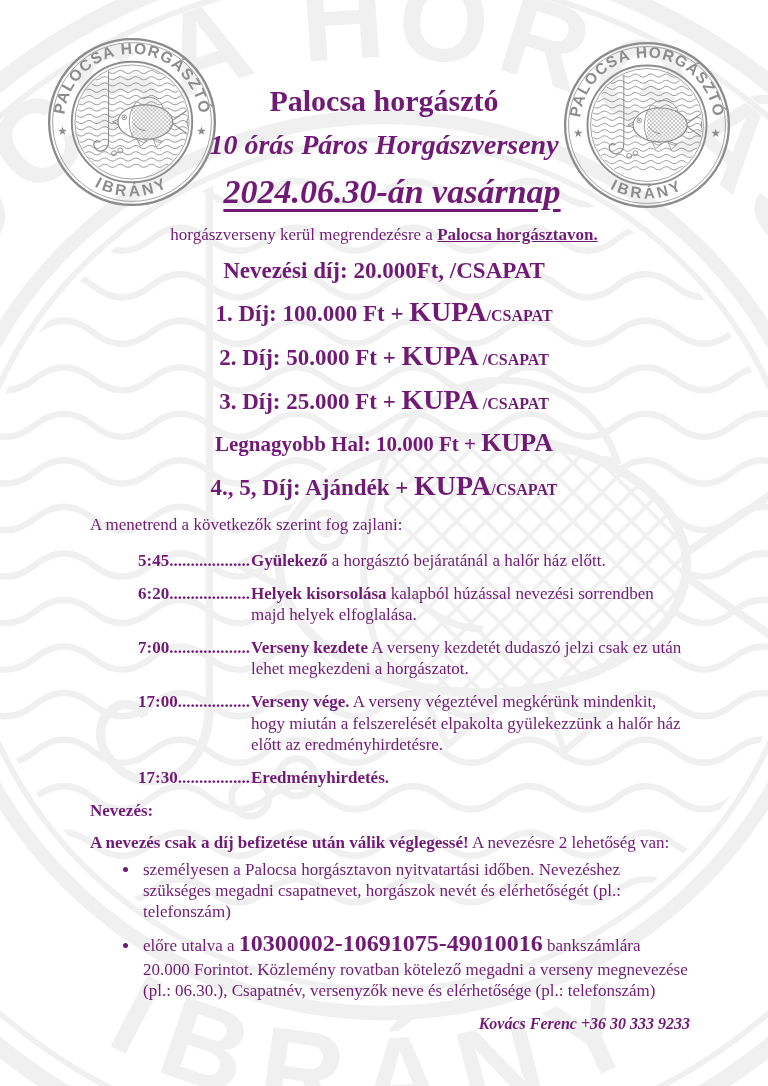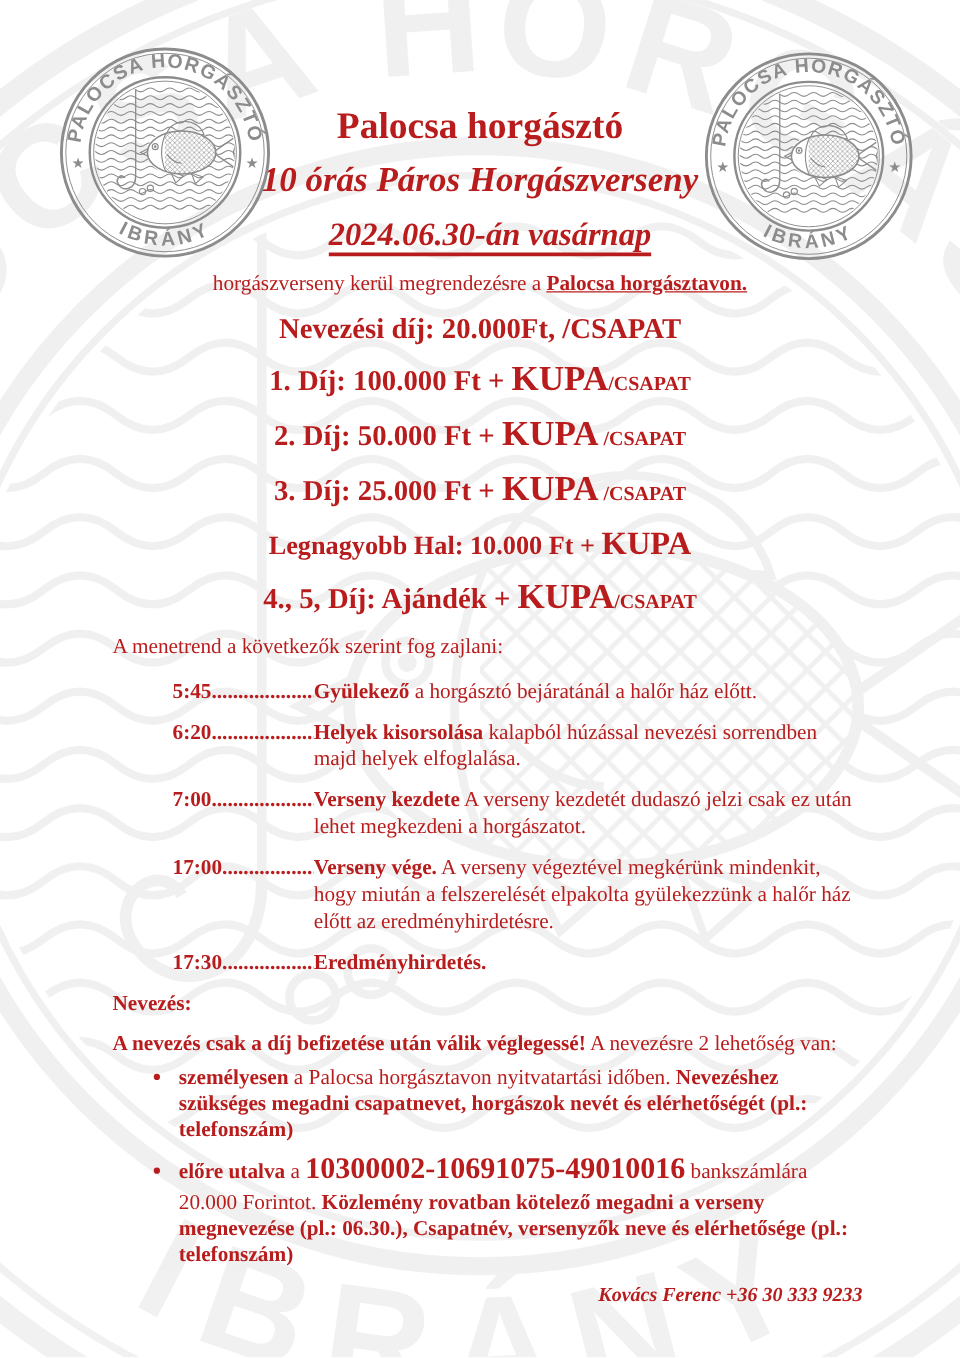--- a/index.html
+++ b/index.html
@@ -1,18 +1,18 @@
 <!DOCTYPE html>
 <html><head>
 <meta charset="utf-8">
 <style>
   html,body{margin:0;padding:0;background:#fff;}
   .page{
     position:relative;width:768px;height:1086px;background:#ffffff;
-    overflow:hidden;font-family:"Liberation Serif",serif;color:#b91c1c;
+    overflow:hidden;font-family:"Liberation Serif",serif;color:#701a75;
   }
   
   .st{stroke:#8c8c8c;fill:none;}
   .ring-text{fill:#8c8c8c;font-family:"Liberation Sans",sans-serif;font-weight:bold;}
   .ring-top{font-size:20px;letter-spacing:1.5px;}
   .ring-bot{font-size:20px;letter-spacing:4px;}
   .star-txt{fill:#8c8c8c;font-size:15px;font-family:"DejaVu Sans",sans-serif;}
   .watermark{
     position:absolute;left:50%;top:565px;transform:translate(-50%,-50%);
     width:1280px;height:1280px;opacity:0.12;z-index:0;pointer-events:none;
@@ -20,21 +20,21 @@
   .logo{position:absolute;z-index:2;}
   .logo svg,.watermark svg{width:100%;height:100%;display:block;}
   .logo-left{left:46px;top:36px;width:172px;height:172px;}
   .logo-right{right:36px;top:40px;width:170px;height:170px;}
   
   .content{position:relative;z-index:1;padding-top:84px;}
   .centered{text-align:center;}
   .title{font-size:30px;font-weight:bold;margin:0 0 11px 0;}
   .subtitle{font-size:28px;font-weight:bold;font-style:italic;margin:0 0 12px 0;}
   .date{
-    font-size:26px;font-weight:bold;font-style:italic;margin:0 0 14px 16px;
+    font-size:34px;font-weight:bold;font-style:italic;margin:0 0 14px 16px;
     text-decoration:underline;text-decoration-thickness:3px;text-underline-offset:6px;
   }
   .intro{font-size:17px;margin:0 0 13px 0;}
   .intro .bu{font-weight:bold;text-decoration:underline;}
   .fee{font-size:23px;font-weight:bold;margin:0 0 12px 0;}
   .prize{font-size:23px;font-weight:bold;margin:0 0 12px 0;}
   .prize .kupa{font-size:28px;}
   .prize .csapat{font-size:16px;}
   .prize.mid{font-size:21px;}
   .prize.mid .kupa{font-size:26px;}
@@ -44,21 +44,21 @@
   .sched-lead{flex:0 0 113px;display:flex;font-weight:bold;overflow:hidden;margin-left:48px;}
   .sched-time{white-space:nowrap;}
   .sched-dots{flex:1;overflow:hidden;white-space:nowrap;font-weight:bold;}
   .sched-text{flex:1;}
   .sched-text b{font-weight:bold;}
   .nev-label{font-weight:bold;margin:4px 0 11px 0;}
   .nev-lead{margin:0 0 6px 0;}
   .nev-lead b{font-weight:bold;}
   .nev-list{margin:4px 0 0 0;padding:0 0 0 50px;}
   .nev-list li{margin:0 0 7px 0;padding-left:3px;max-width:560px;}
-  .nev-list b{font-weight:bold;}
+  .nev-list b{font-weight:normal;}
   .account{font-size:24px;font-weight:bold;}
   .footer{margin:12px 78px 0 0;text-align:right;font-size:16px;line-height:1.35;}
   .footer-contact{font-weight:bold;font-style:italic;}
 </style>
 </head>
 <body>
 
 <div class="page">
 
   <svg width="0" height="0" style="position:absolute" aria-hidden="true">

